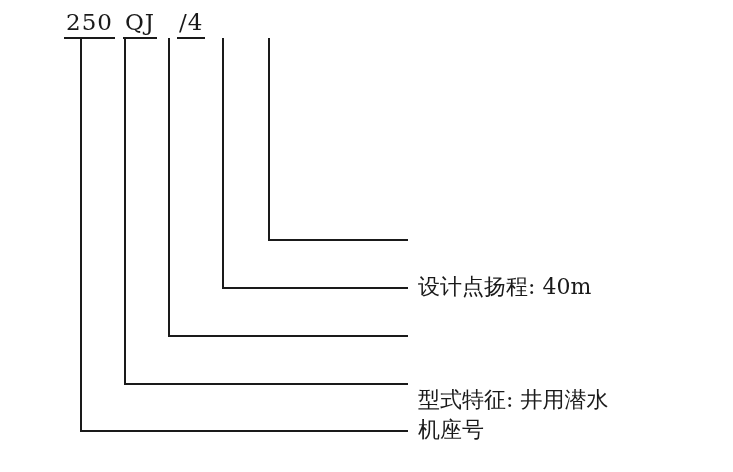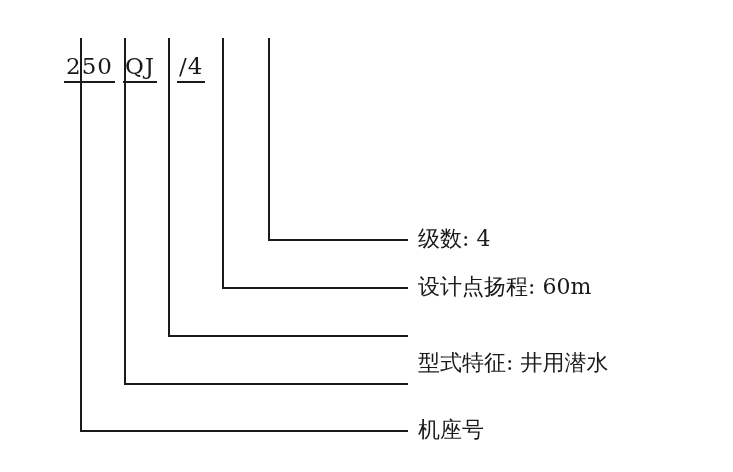--- a/index.html
+++ b/index.html
@@ -23,21 +23,20 @@
     display: flex;
     align-items: flex-end;
     font-size: 23px;
     line-height: 1.1;
     letter-spacing: 1px;
     white-space: nowrap;
   }
   .code-segment {
     border-bottom: 2px solid #1a1a1a;
     padding: 0 2px 2px 2px;
-    margin-top: 44px;
   }
   .code-gap { width: 8px; }
   .code-gap-wide { width: 12px; }
   .vline {
     position: absolute;
     width: 2px;
     background: #1a1a1a;
   }
   .hline {
     position: absolute;
@@ -71,18 +70,17 @@
   <div class="vline" style="left:168px; top:38px; height:299px;"></div>
   <div class="vline" style="left:222px; top:38px; height:251px;"></div>
   <div class="vline" style="left:268px; top:38px; height:203px;"></div>
 
   <div class="hline" style="left:268px; top:239px; width:140px;"></div>
   <div class="hline" style="left:222px; top:287px; width:186px;"></div>
   <div class="hline" style="left:168px; top:335px; width:240px;"></div>
   <div class="hline" style="left:124px; top:383px; width:284px;"></div>
   <div class="hline" style="left:80px;  top:430px; width:328px;"></div>
 
-  <div class="callout-label" style="top:227px;">级数: 4</div>
-  <div class="callout-label" style="top:275px;">设计点扬程: 60m</div>
-  <div class="callout-label" style="top:351px;">型式特征: 井用潜水</div>
+  <div class="callout-label" style="top:275px;">设计点扬程: 40m</div>
+  <div class="callout-label" style="top:388px;">型式特征: 井用潜水</div>
   <div class="callout-label" style="top:418px;font-family:Liberation Serif, serif;">机座号</div>
 
 </div>
 
 </body></html>

